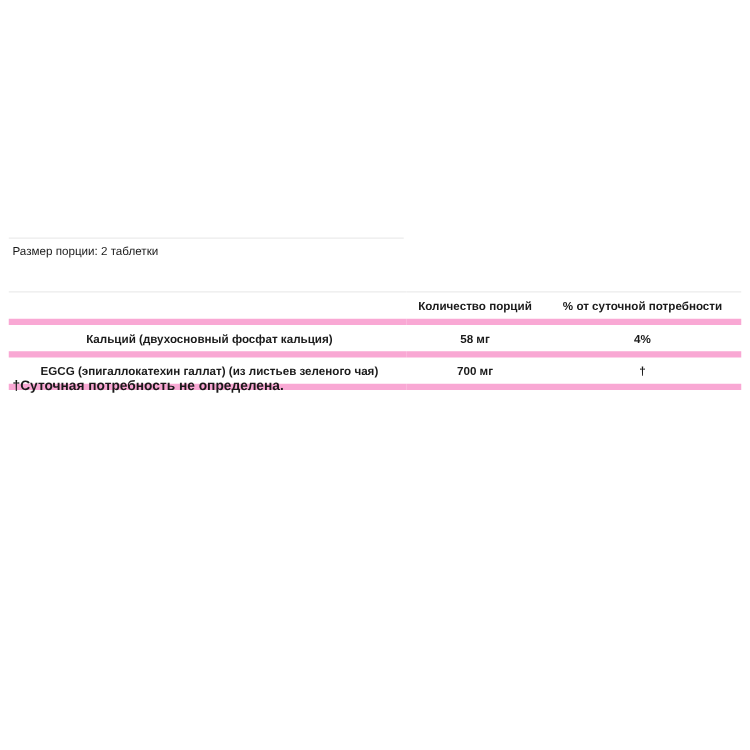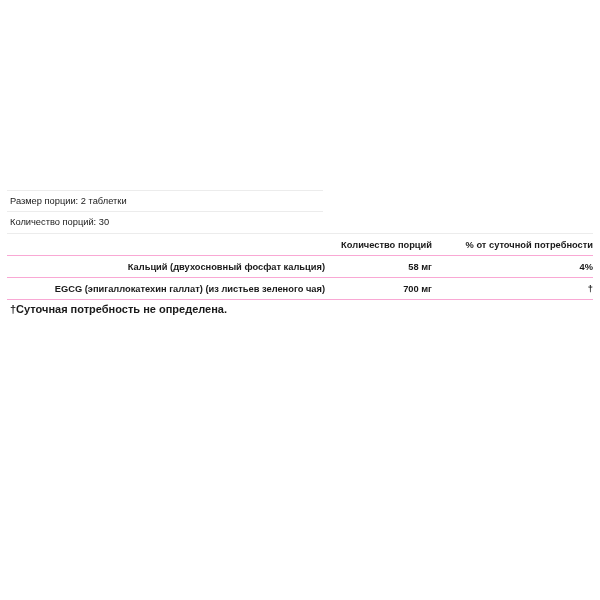--- a/index.html
+++ b/index.html
@@ -37,23 +37,23 @@
       top: 233px;
       width: 586px;
       border-collapse: collapse;
       font-size: 9.3px;
       font-weight: bold;
     }
     .nutrition-table th,
     .nutrition-table td {
       height: 21px;
       padding: 0 0 0 3px;
-      text-align: right;
+      text-align: center;
       border-top: 1px solid #ececec;
-      border-bottom: 1px solid #f9a8d4;
+      border-bottom: 5px solid #f9a8d4;
       white-space: nowrap;
       vertical-align: middle;
     }
     .col-name { width: 315px; }
     .col-amount { width: 104px; }
     .col-dv { }
     .notes {
       position: absolute;
       left: 7px;
       top: 303px;
@@ -64,21 +64,20 @@
     }
     .notes p {
       margin: 0 0 10px 3px;
     }
   </style>
 </head>
 <body>
 
 <div class="serving-block">
   <div class="serving-row">Размер порции: 2 таблетки</div>
-  <div class="serving-row">Количество  порций: 30</div>
 </div>
 
 <table class="nutrition-table">
   <thead>
     <tr>
       <th class="col-name"></th>
       <th class="col-amount">Количество порций</th>
       <th class="col-dv">% от суточной потребности</th>
     </tr>
   </thead>

